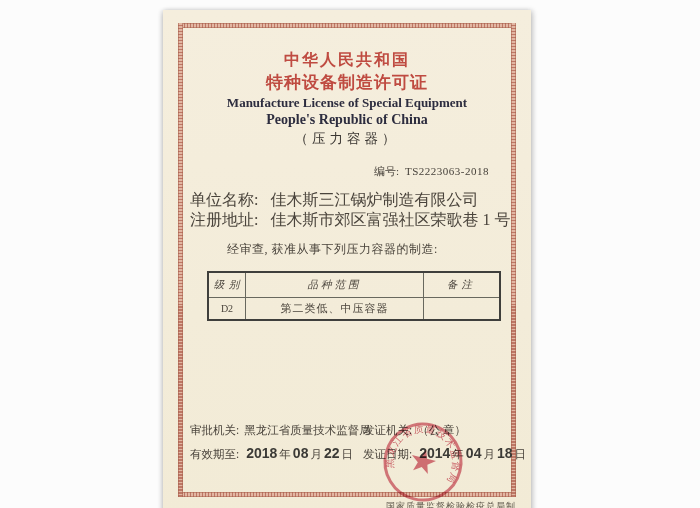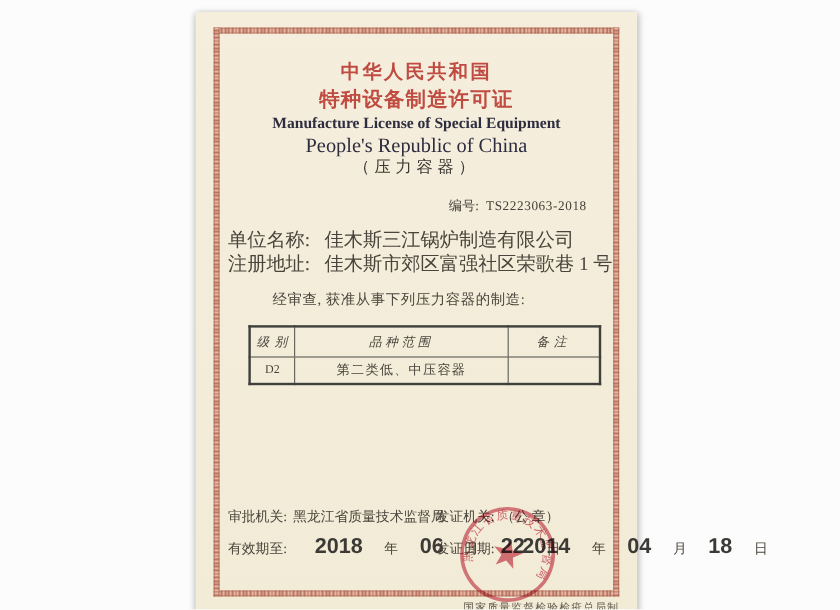--- a/index.html
+++ b/index.html
@@ -24,21 +24,21 @@
     box-sizing:border-box;}
   .b-top{top:13px;} .b-bottom{top:482px;}
   .b-left{left:15px;} .b-right{left:348px;}
 
   .cline{position:absolute;left:15px;width:338px;text-align:center;}
   .t-cn1{top:40px;font-family:"Liberation Sans","DejaVu Sans",sans-serif;
     font-weight:bold;font-size:16px;letter-spacing:2px;color:#bf4b41;}
   .t-cn2{top:61px;font-family:"Liberation Sans","DejaVu Sans",sans-serif;
     font-weight:bold;font-size:17px;letter-spacing:1px;color:#bf4b41;}
   .t-en1{top:85px;font-weight:bold;font-size:13px;color:#2d2d3f;}
-  .t-en2{top:102px;font-weight:normal;font-size:17px;color:#2d2d3f;}
+  .t-en2{top:102px;font-weight:bold;font-size:14px;color:#2d2d3f;}
   .t-scope{top:120px;font-size:13.5px;letter-spacing:4px;color:#3a3632;}
 
   .serial{position:absolute;top:154px;right:42px;font-size:11px;color:#46413a;}
   .serial .lab{margin-right:6px;}
   .serial .val{letter-spacing:.5px;}
 
   .fieldline{position:absolute;left:27px;font-size:16px;color:#4a443c;}
   .f-company{top:180px;} .f-address{top:200px;}
   .fieldline .lab{margin-right:12px;}
   .statement{position:absolute;left:64px;top:231px;font-size:12px;color:#4a443c;letter-spacing:.5px;}
@@ -52,21 +52,21 @@
   tr.hd td{height:24px;font-style:italic;font-size:10.5px;}
   tr.hd .h1{letter-spacing:1px;} tr.hd .h2{letter-spacing:3px;} tr.hd .h3{letter-spacing:4px;}
   tr.r1 td{height:22px;} tr.r2 td{height:21px;}
   td.lvl{font-size:10px;} td.scp{font-size:11px;letter-spacing:1px;}
 
   .botline{position:absolute;font-size:11.5px;color:#4a443c;white-space:nowrap;}
   .approve{left:27px;top:413px;} .issueorg{left:200px;top:413px;}
   .valid{left:27px;top:435px;} .issuedate{left:200px;top:435px;}
   .botline .lab{margin-right:5px;}
   .num{font-family:"Liberation Sans","DejaVu Sans",sans-serif;font-weight:bold;
-    font-size:18px;color:#3b3a36;margin:0 18px;}
+    font-size:14px;color:#3b3a36;margin:0 2px;}
 
   .stamp{position:absolute;left:200px;top:392px;transform:rotate(14deg);
     opacity:.9;mix-blend-mode:multiply;pointer-events:none;}
   .stamp text{font-family:"DejaVu Sans","Liberation Sans",sans-serif;
     font-size:10px;letter-spacing:1px;fill:#cf5669;}
 
   .footer{position:absolute;left:15px;width:338px;top:490px;text-align:right;
     font-size:9px;letter-spacing:1px;color:#5f584c;}
 </style>
 </head>
@@ -115,21 +115,21 @@
       </table>
 
     <div class="botline approve">
       <span class="lab">审批机关:</span><span>黑龙江省质量技术监督局</span>
     </div>
     <div class="botline issueorg">
       <span class="lab">发证机关:</span><span>（公 章）</span>
     </div>
 
     <div class="botline valid">
-      <span class="lab">有效期至:</span><span class="num">2018</span><span>年</span><span class="num">06</span><span>月</span><span class="num">22</span><span>日</span>
+      <span class="lab">有效期至:</span><span class="num">2018</span><span>年</span><span class="num">08</span><span>月</span><span class="num">22</span><span>日</span>
     </div>
     <div class="botline issuedate">
       <span class="lab">发证日期:</span><span class="num">2014</span><span>年</span><span class="num">04</span><span>月</span><span class="num">18</span><span>日</span>
     </div>
 
     <svg class="stamp" width="120" height="120" viewBox="0 0 120 120">
       <circle cx="60" cy="60" r="38" fill="none" stroke="#cf5669" stroke-width="3" opacity=".85"></circle>
       <defs>
         <path id="sealArc" d="M 32.8,72.7 A 30,30 0 1 1 87.2,72.7" fill="none"></path>
       </defs>

